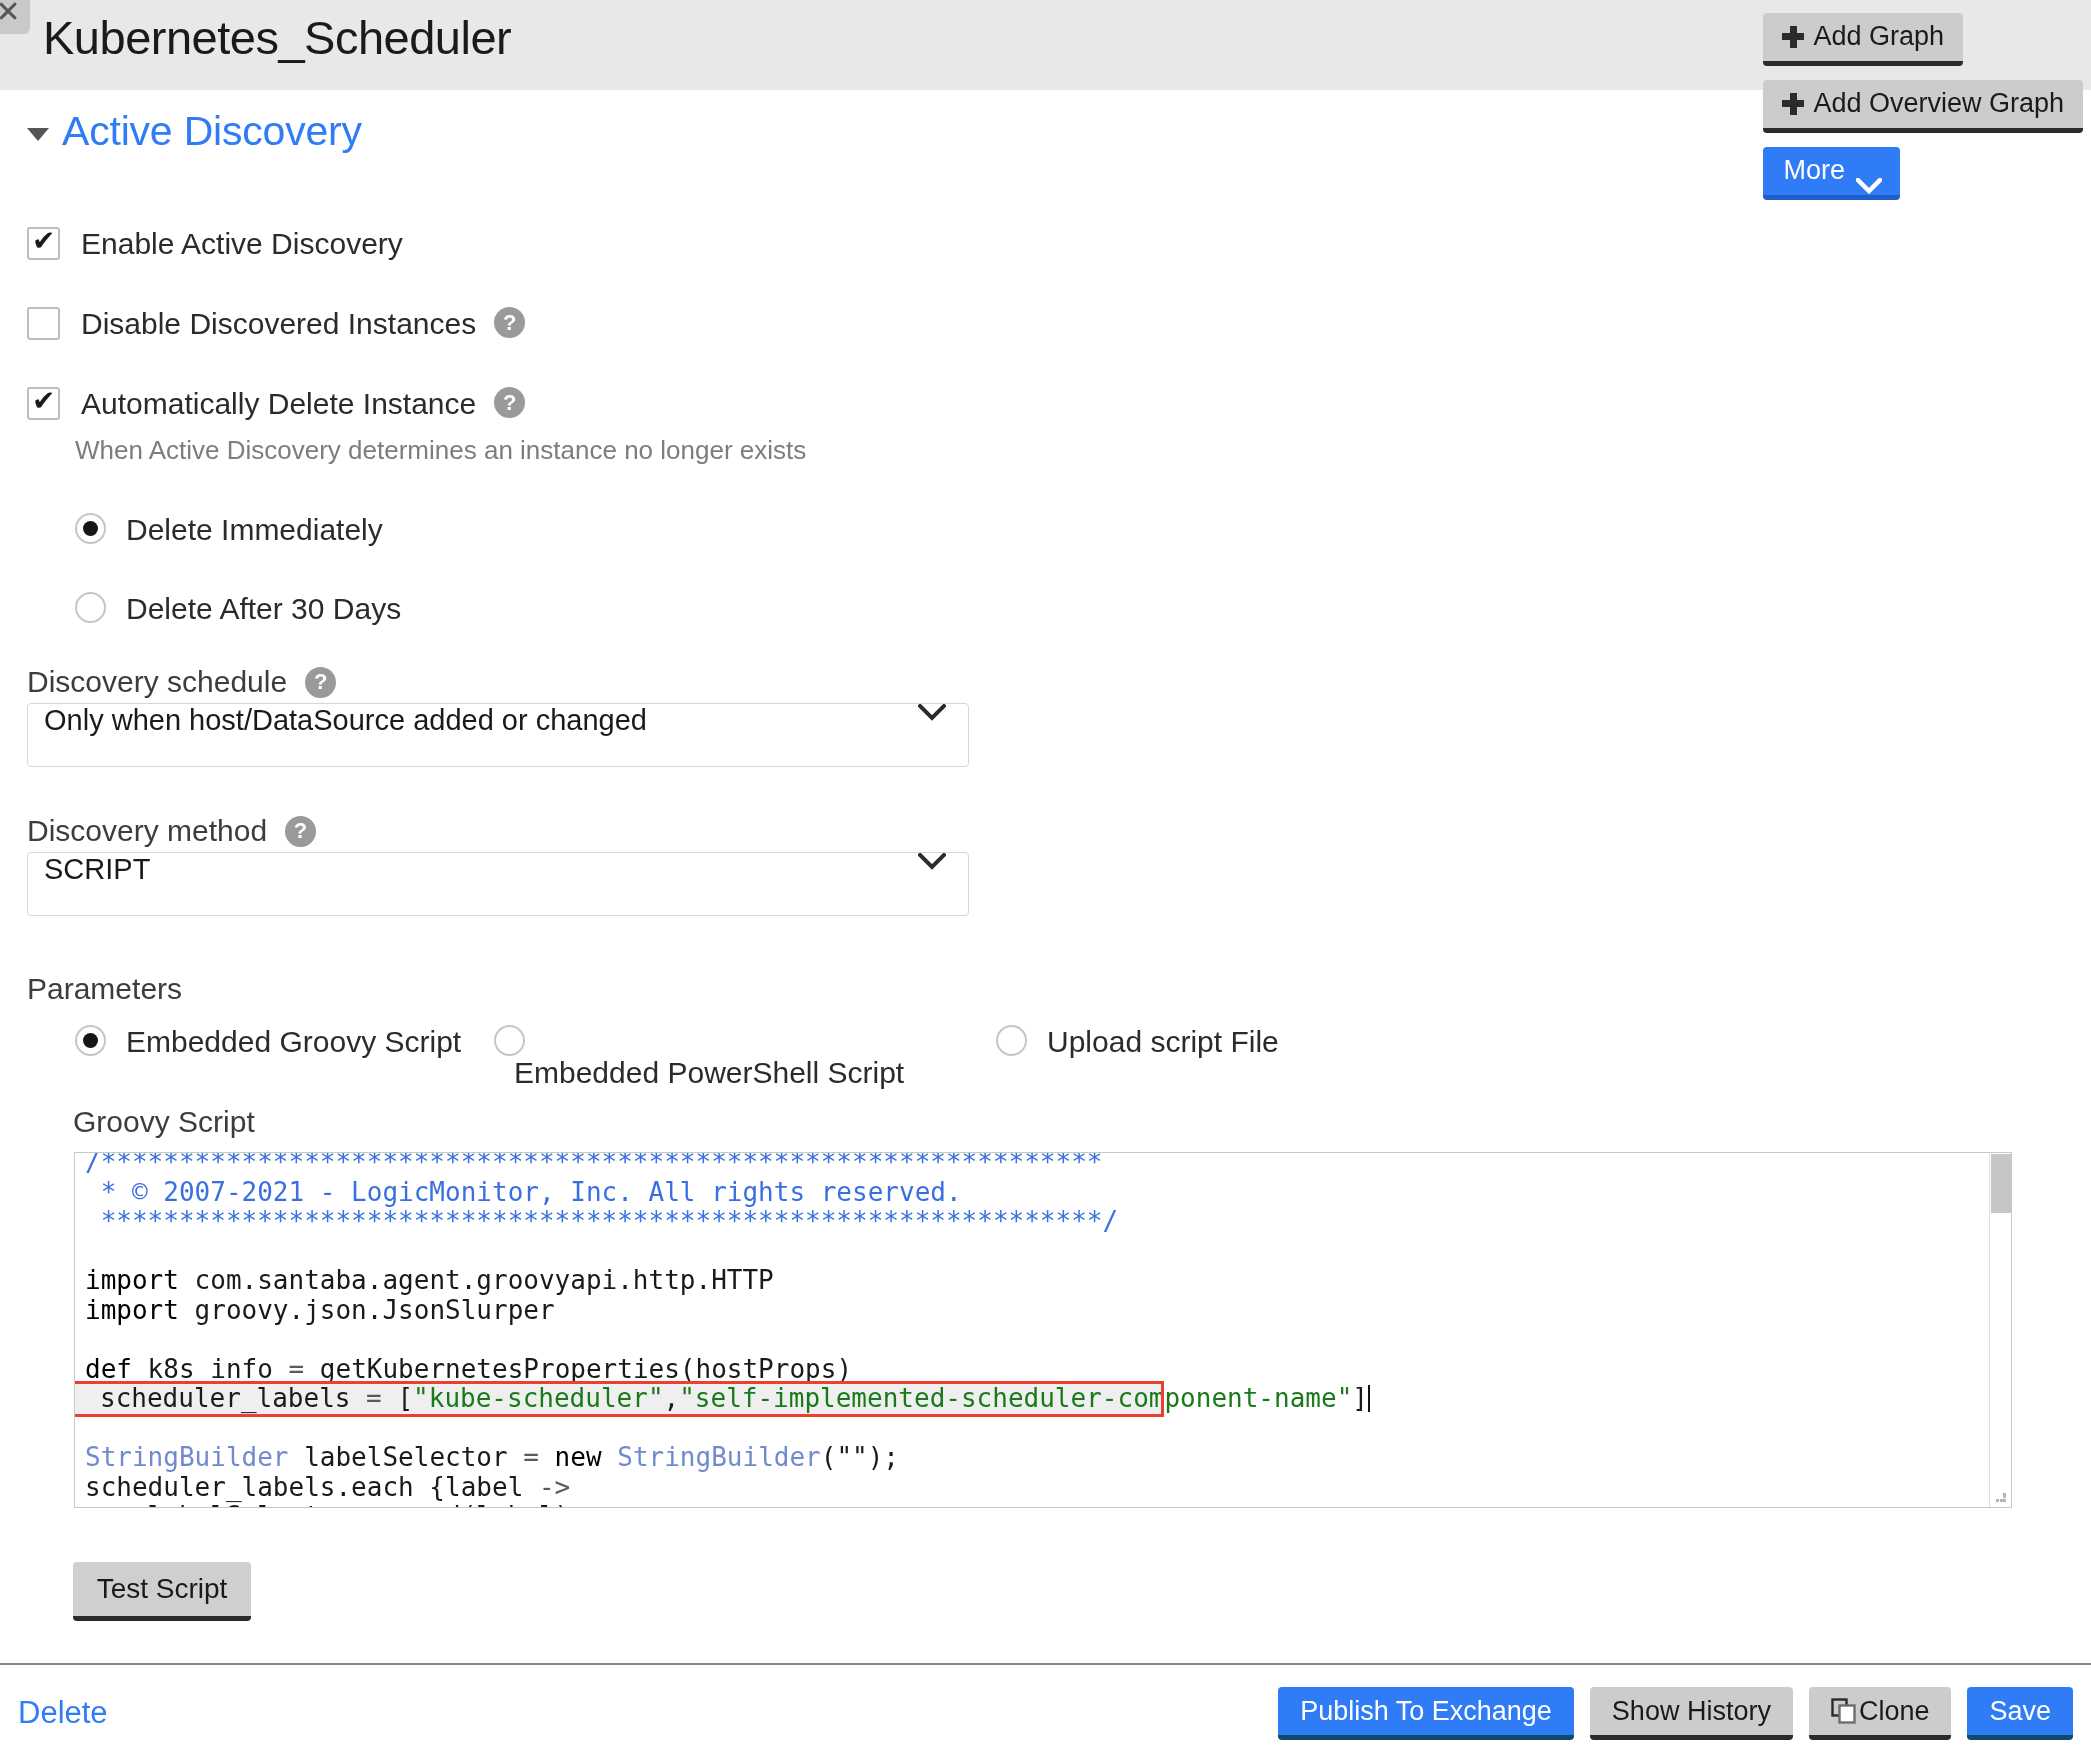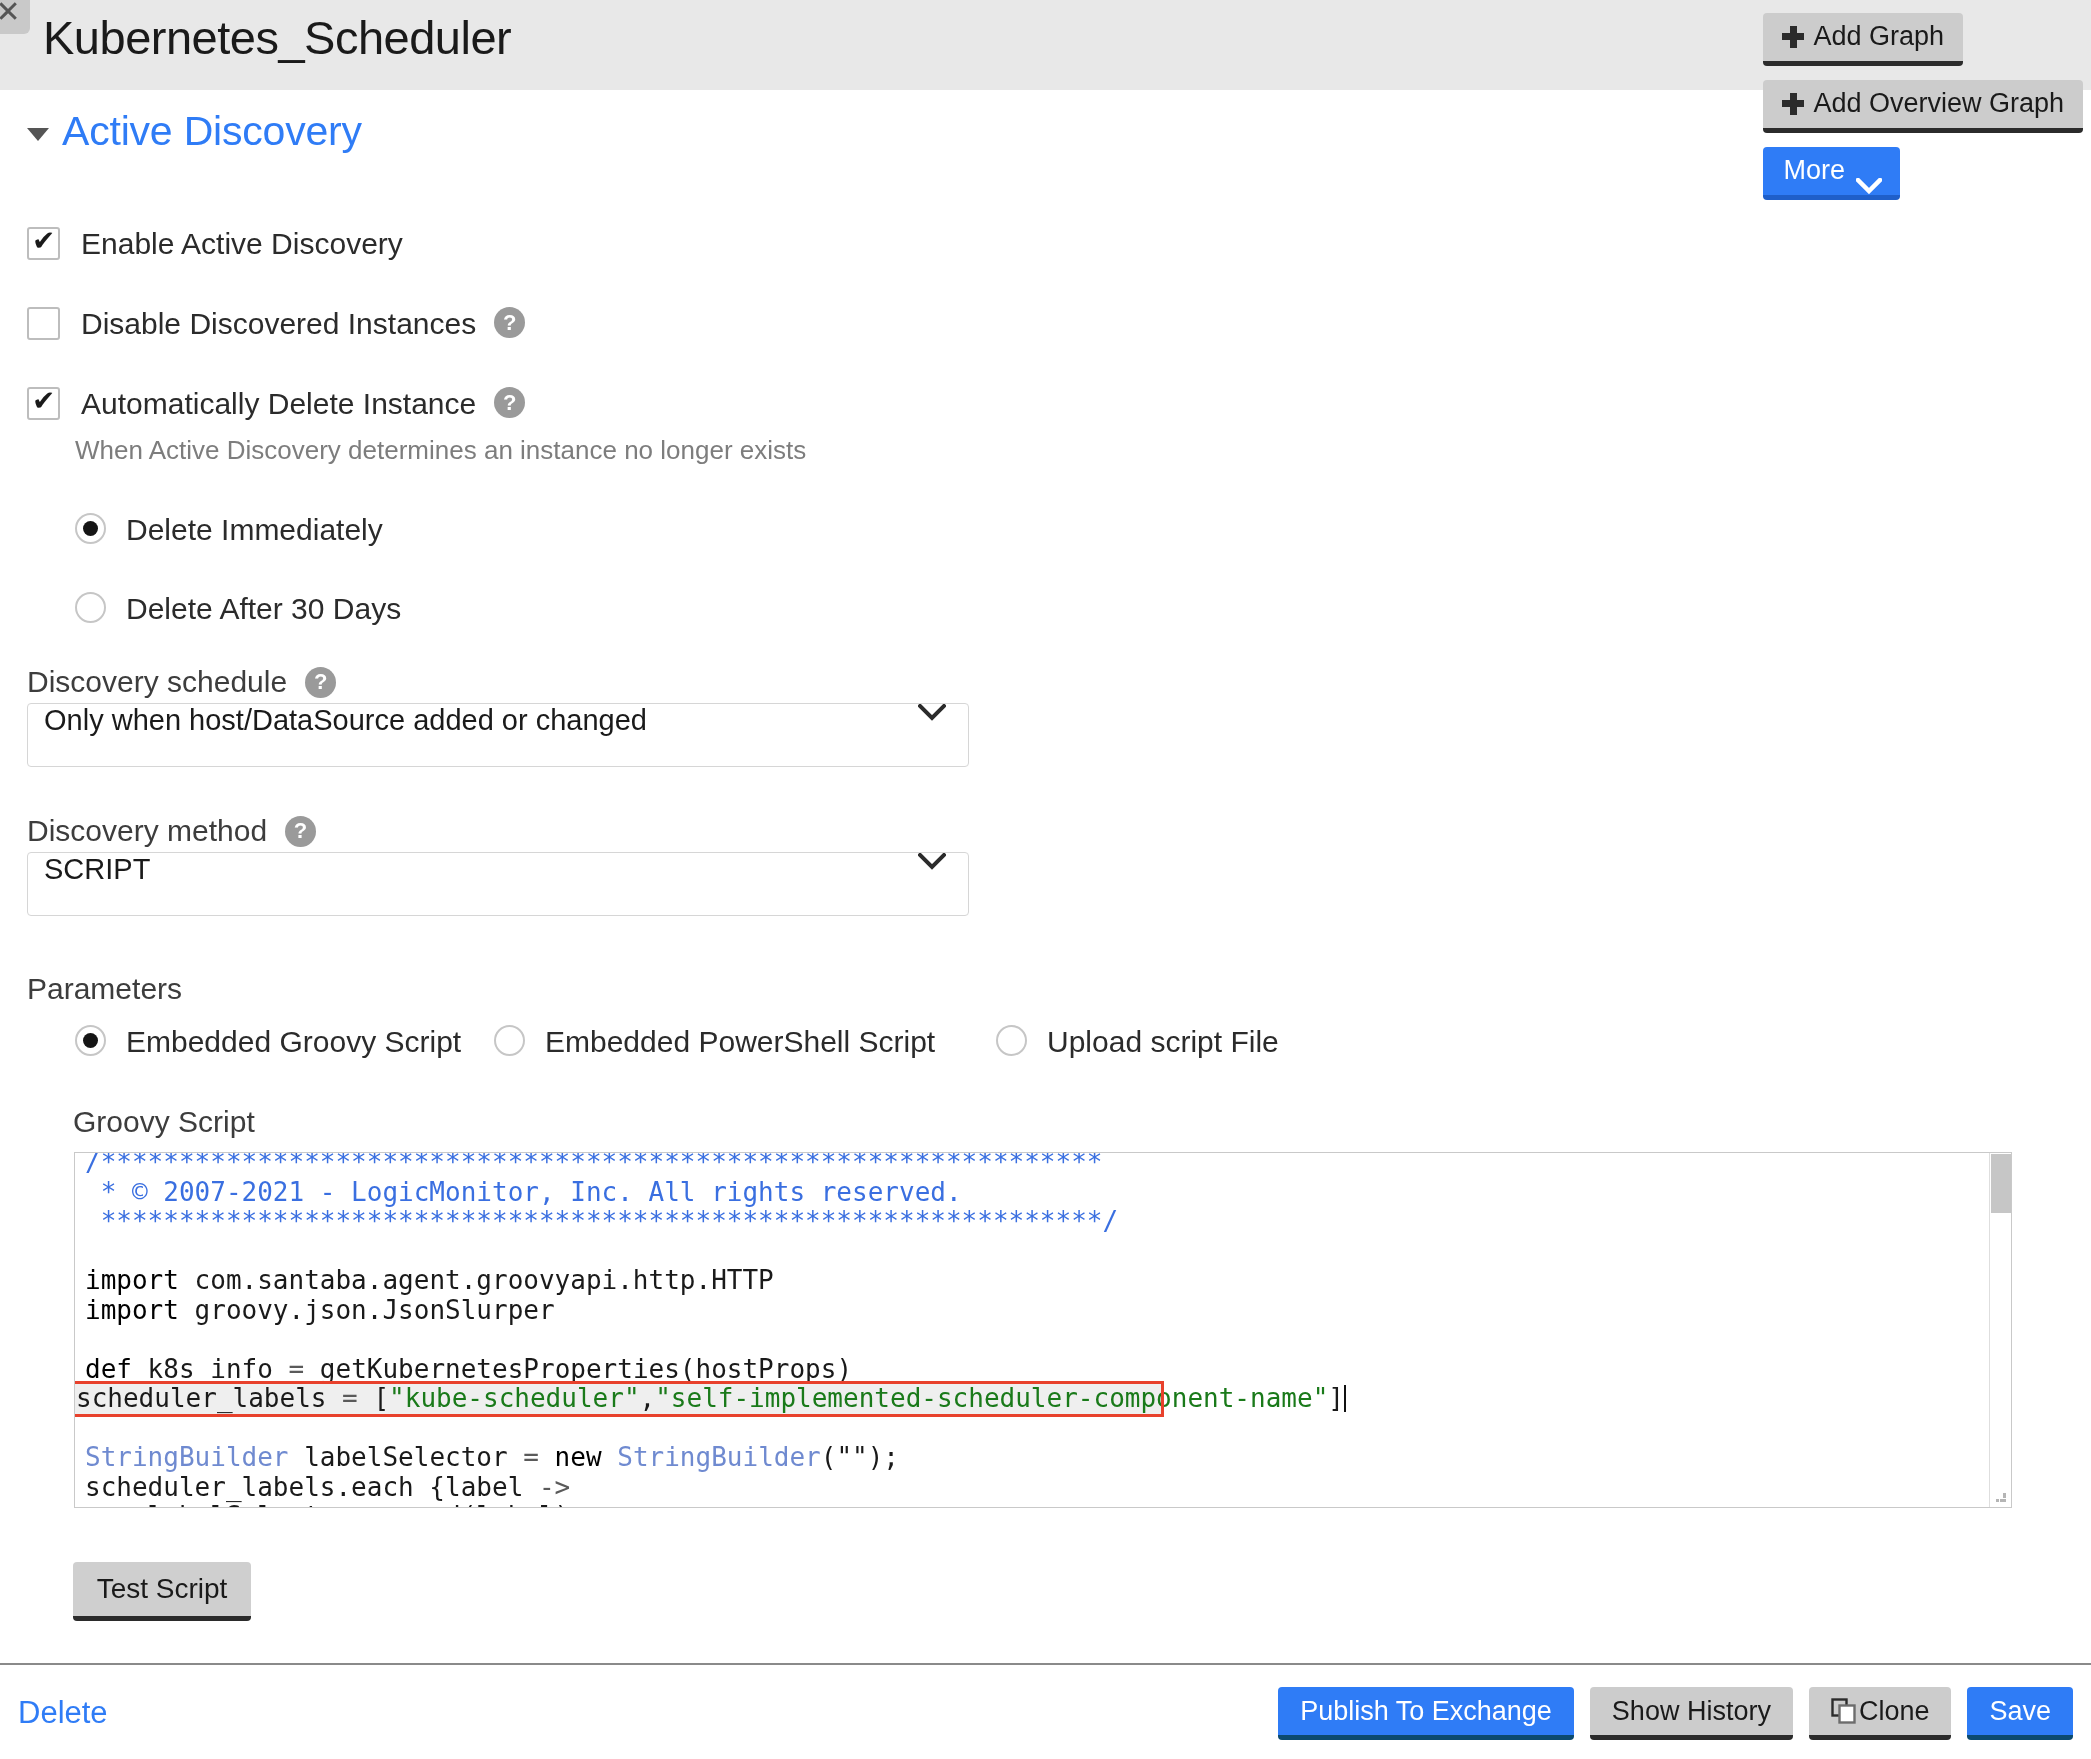--- a/index.html
+++ b/index.html
@@ -198,21 +198,21 @@
     color: #1a1a1a;
   }
   .hl-line {
     background: #efefef;
     outline: 3px solid #e8412c;
     outline-offset: 0px;
     display: block;
     position: relative;
     width: 1086px;
     margin-left: -10px;
-    padding-left: 1px;
+    padding-left: 25px;
   }
   .cm-comment { color: #3a6fe0; }
   .cm-kw { color: #000000; }
   .cm-type { color: #6f8ad0; }
   .cm-str { color: #1a7a1a; }
   .cm-op { color: #5a5a5a; }
   .caret-bar {
     display: inline-block; width: 2px; height: 27px;
     background: #111; vertical-align: -5px;
   }
@@ -361,21 +361,21 @@
           </svg>
       </span>
     </div>
 
     <div class="plain-label" style="left:27px; top:882px;">Parameters</div>
 
     <div class="row" style="left:75px; top:935px;">
       <span class="radio sel"></span>
       <span class="radio-label">Embedded Groovy Script</span>
     </div>
-    <div class="row" style="left:494px; top:935px;">
+    <div class="row" style="left:494px; top:935px;flex-direction:column;">
       <span class="radio"></span>
       <span class="radio-label">Embedded PowerShell Script</span>
     </div>
     <div class="row" style="left:996px; top:935px;">
       <span class="radio"></span>
       <span class="radio-label">Upload script File</span>
     </div>
 
     <div class="plain-label" style="left:73px; top:1015px;">Groovy Script</div>
 

